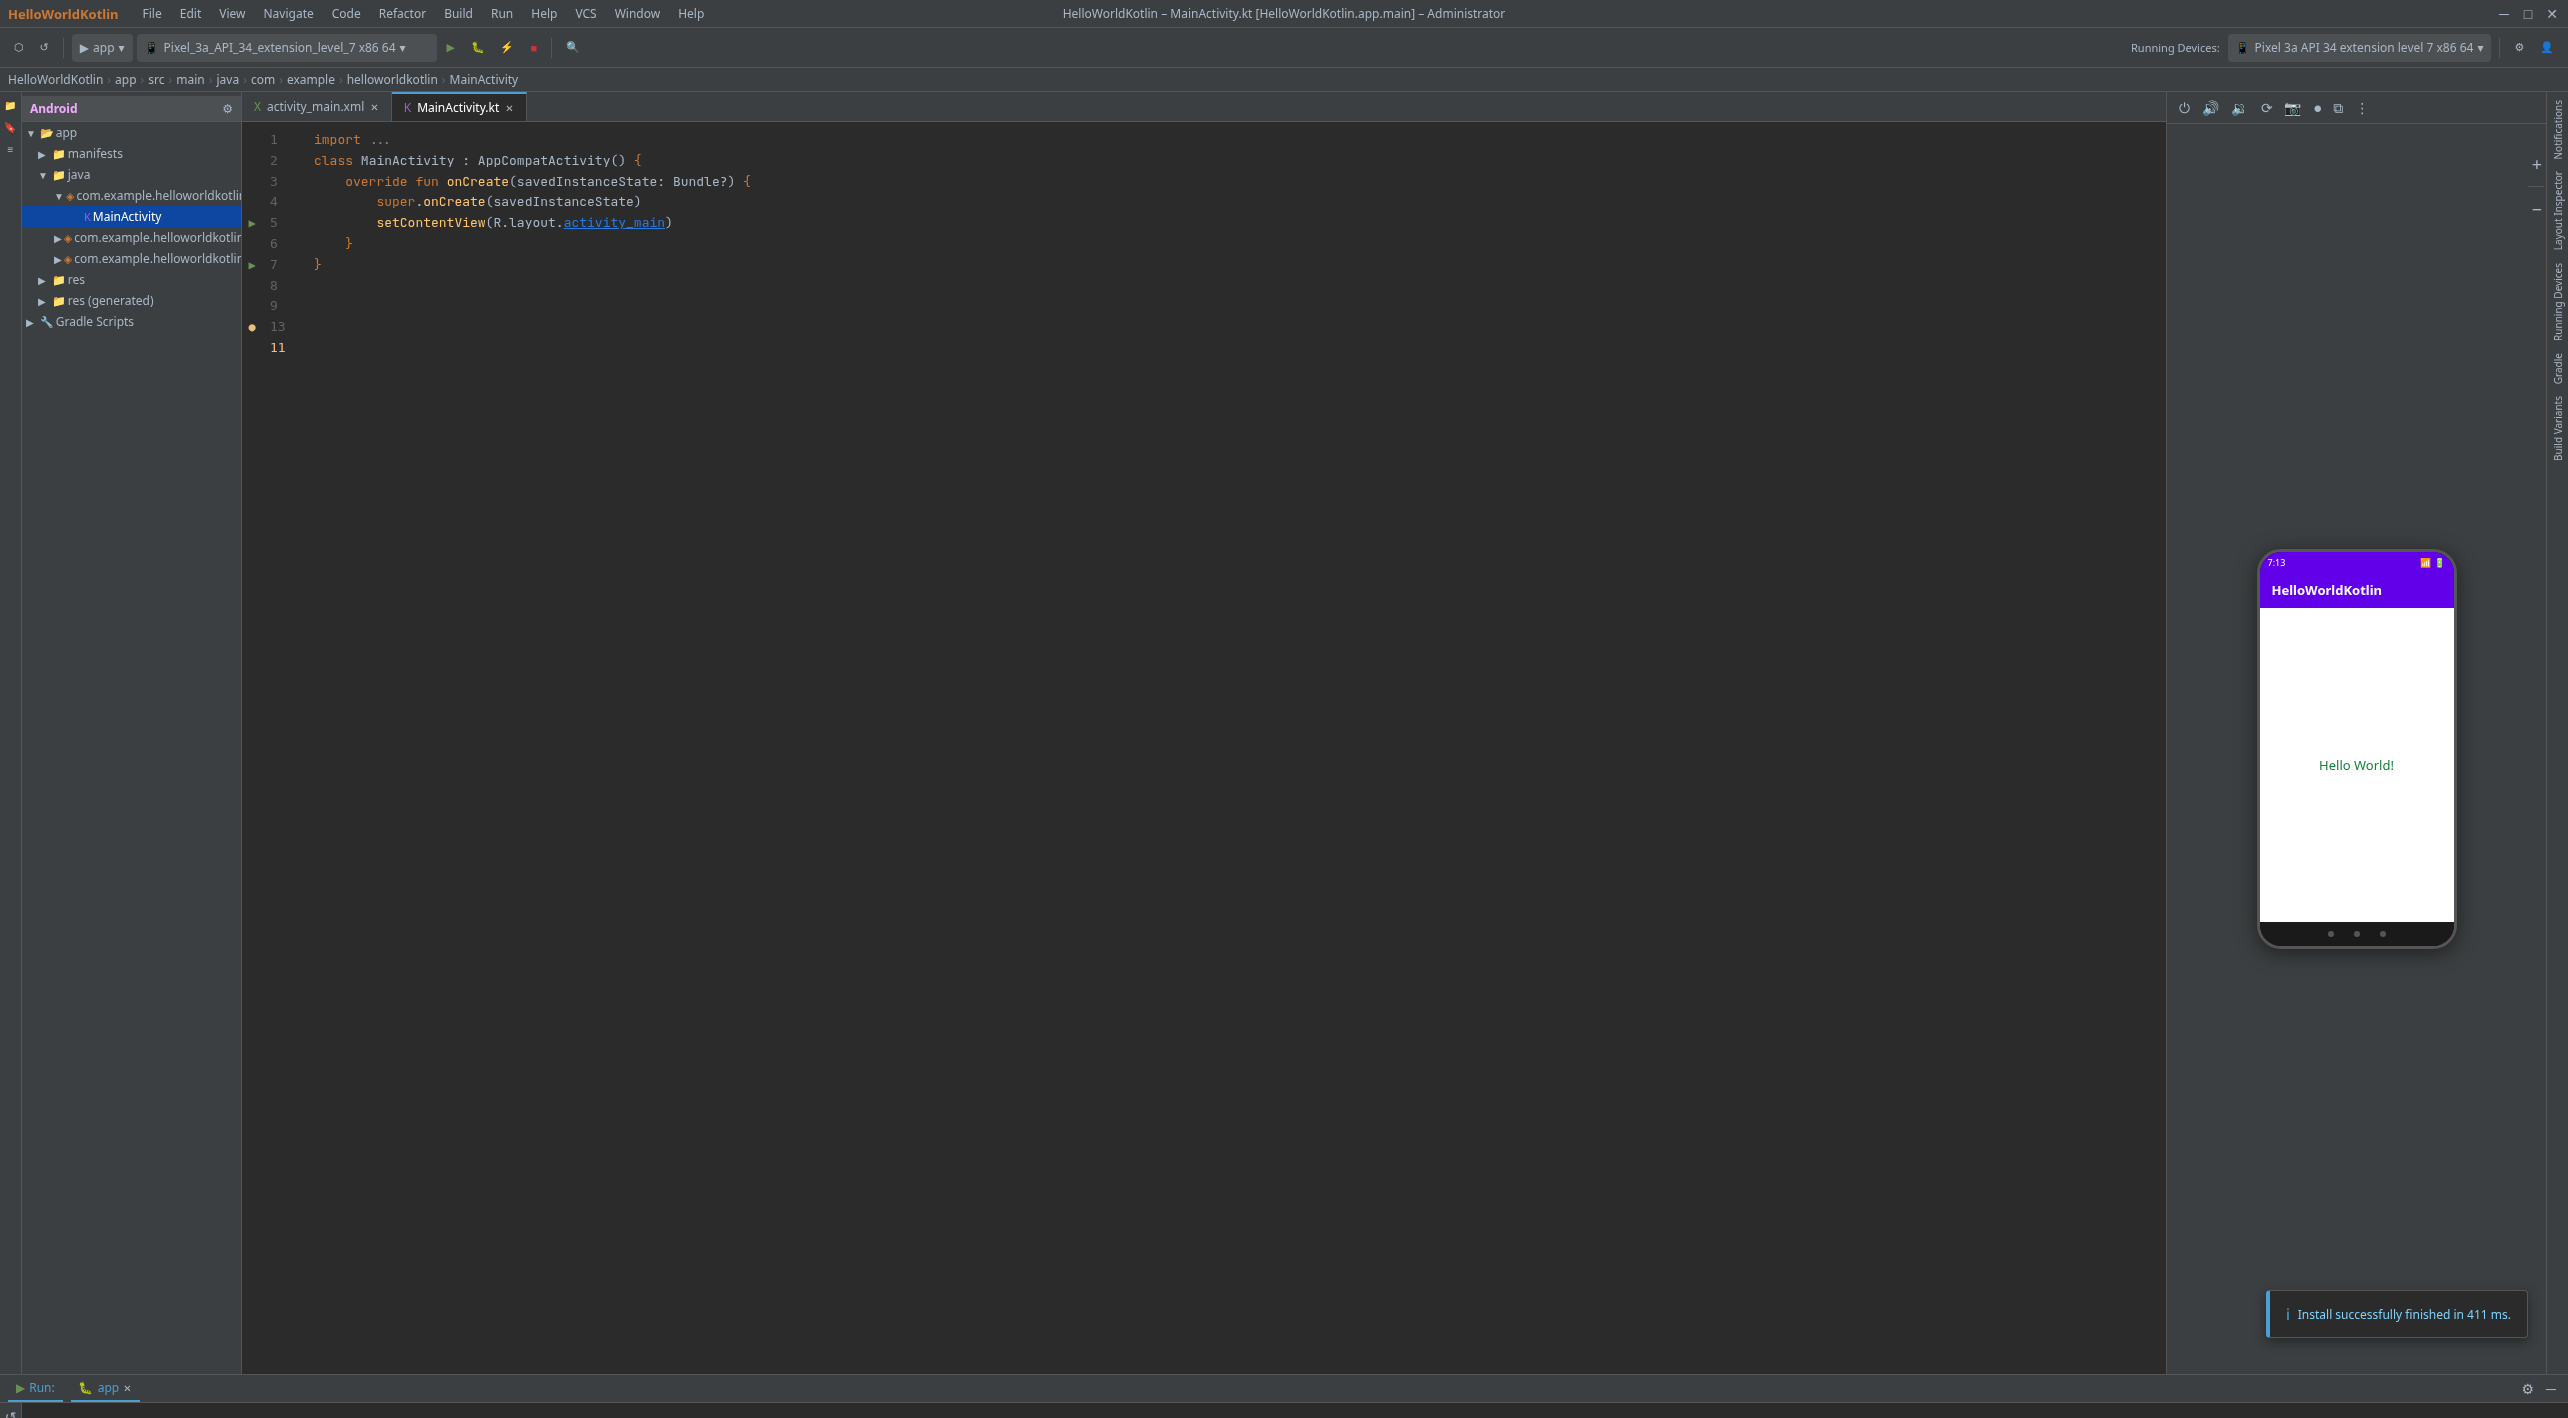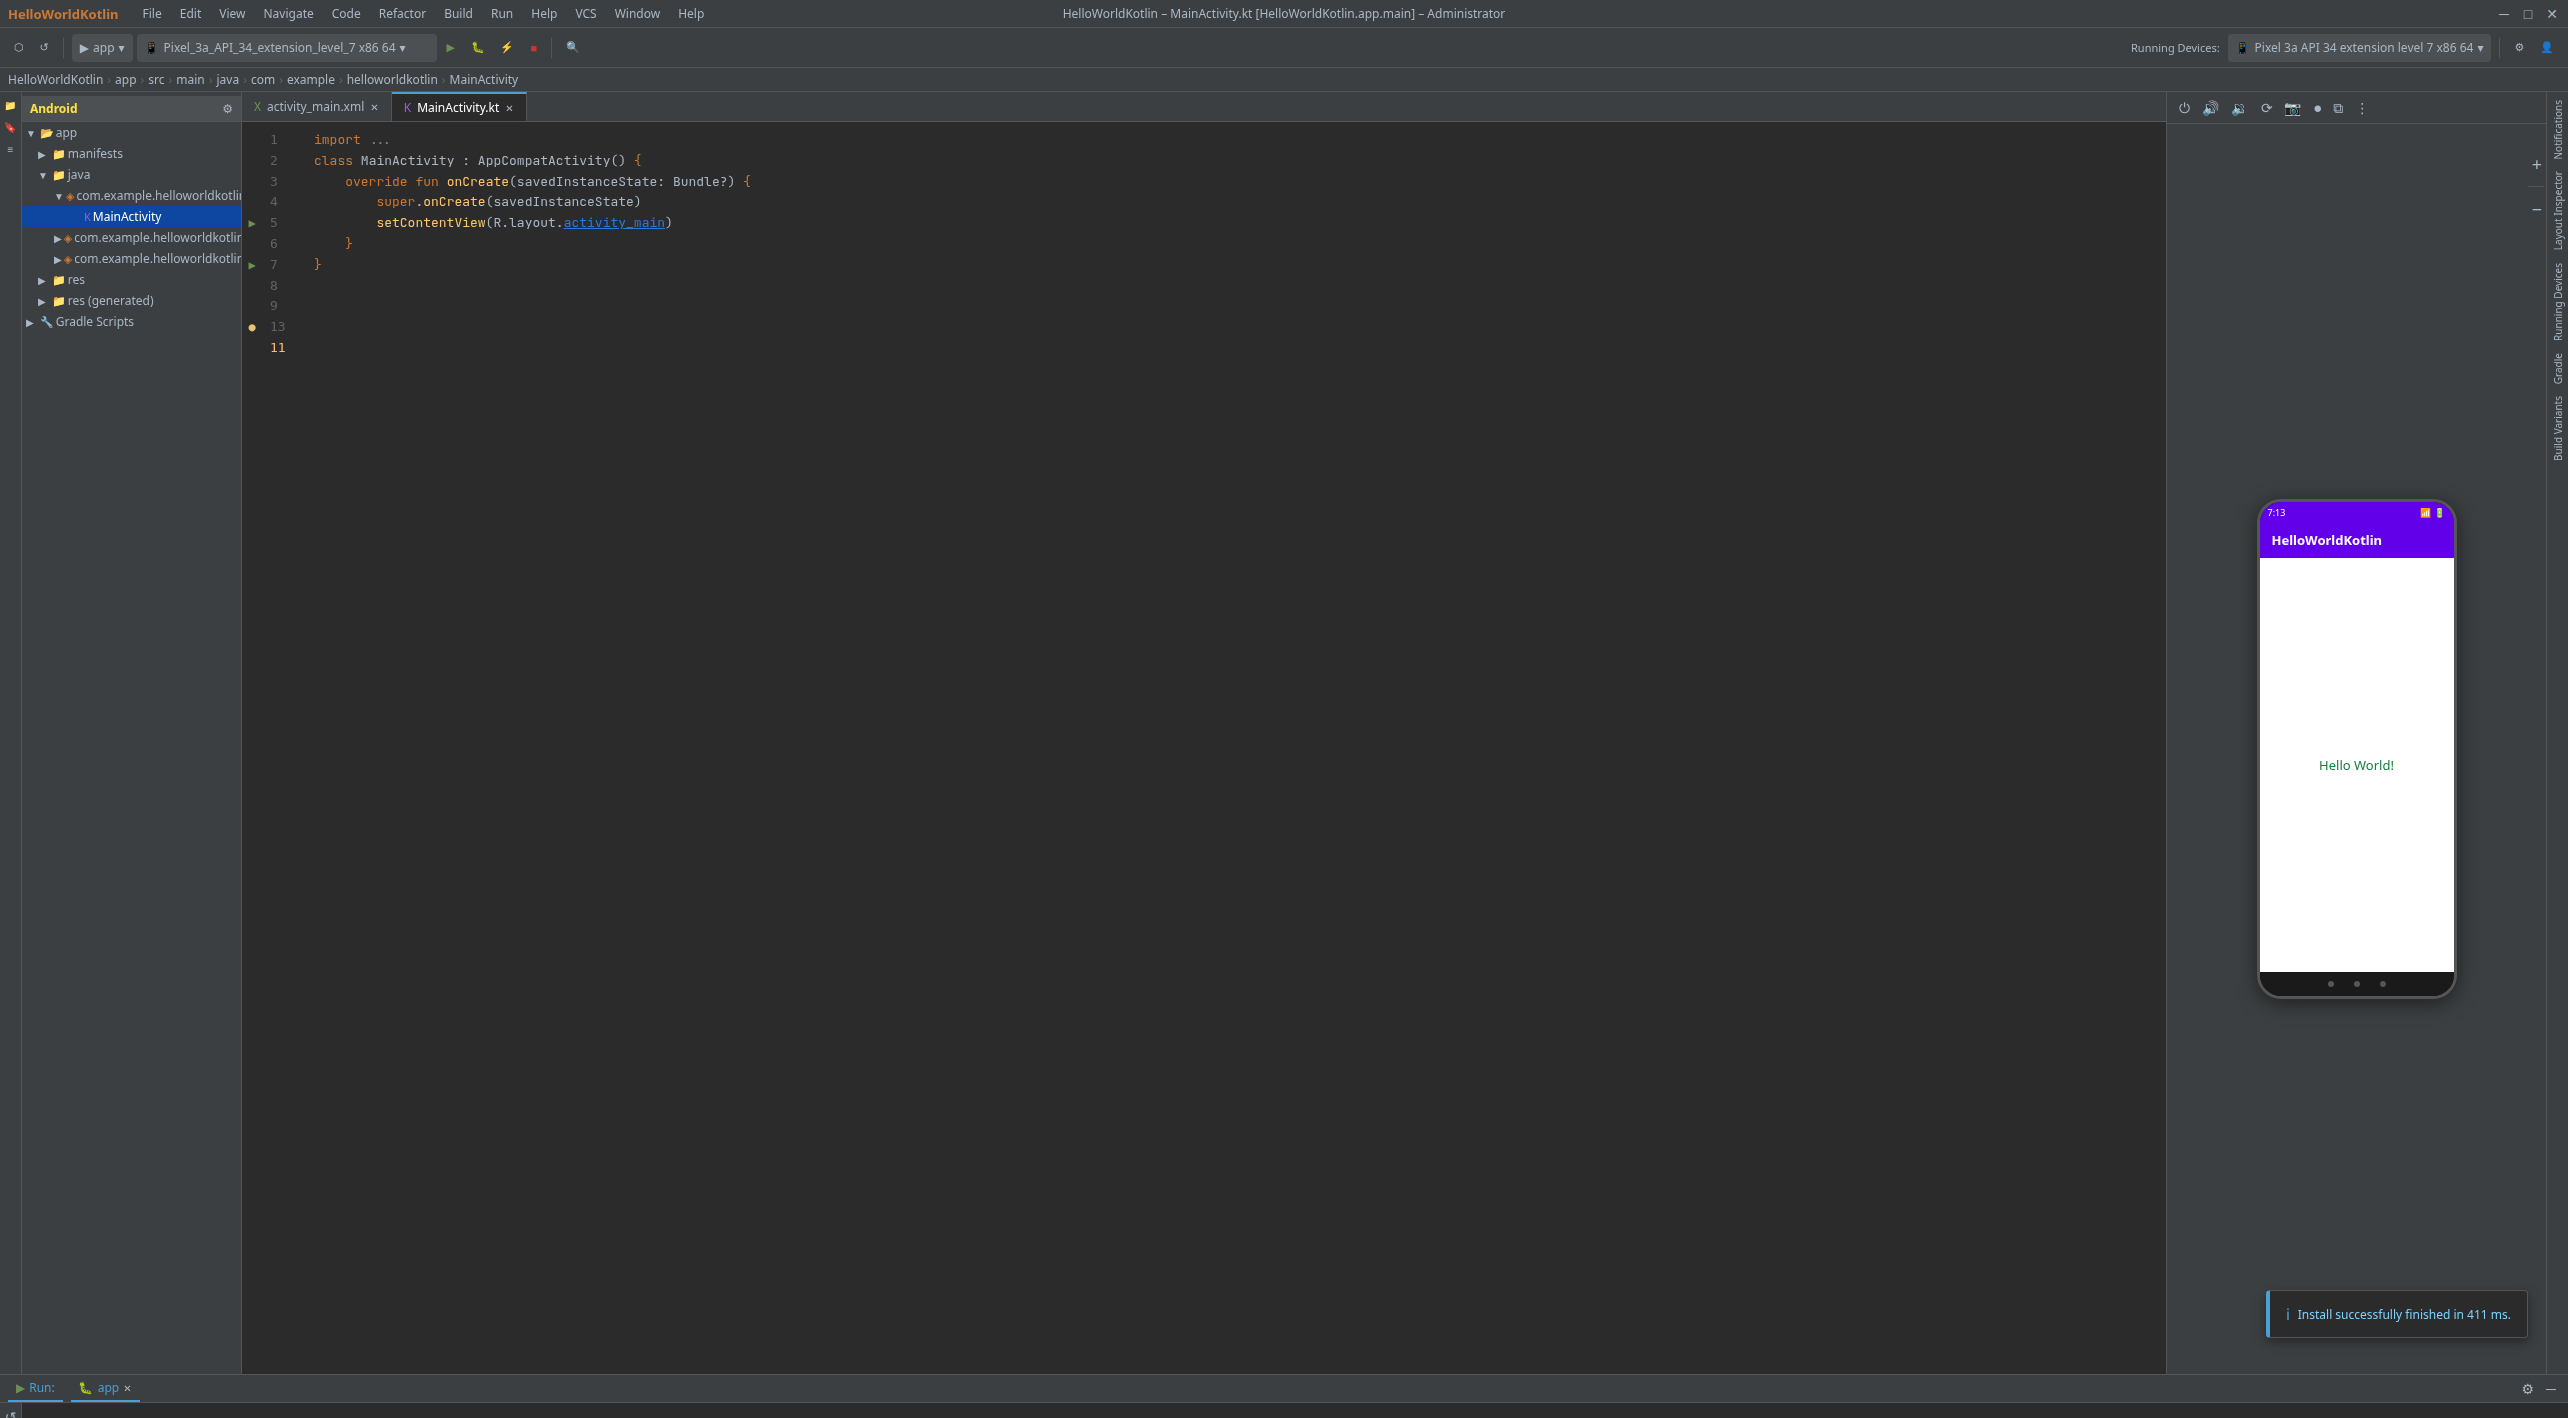--- a/index.html
+++ b/index.html
@@ -158,21 +158,21 @@
     }
     .tree-header {
       display: flex;
       align-items: center;
       padding: 4px 8px;
       gap: 4px;
       background: #4c5052;
       border-bottom: 1px solid #555;
     }
     .tree-selector {
-      color: #fde047;
+      color: #f0abfc;
       font-size: 12px;
       font-weight: bold;
     }
     .tree-item {
       display: flex;
       align-items: center;
       padding: 2px 4px;
       cursor: pointer;
       gap: 2px;
       white-space: nowrap;
@@ -265,21 +265,21 @@
       padding: 2px 4px;
     }
     .emulator-content {
       flex: 1;
       display: flex;
       align-items: center;
       justify-content: center;
     }
     .phone-frame {
       width: 200px;
-      height: 500px;
+      height: 400px;
       background: #1a1a1a;
       border-radius: 24px;
       border: 3px solid #555;
       overflow: hidden;
       display: flex;
       flex-direction: column;
       box-shadow: 0 4px 20px rgba(0,0,0,0.5);
     }
     .phone-status-bar {
       background: #6200ea;

